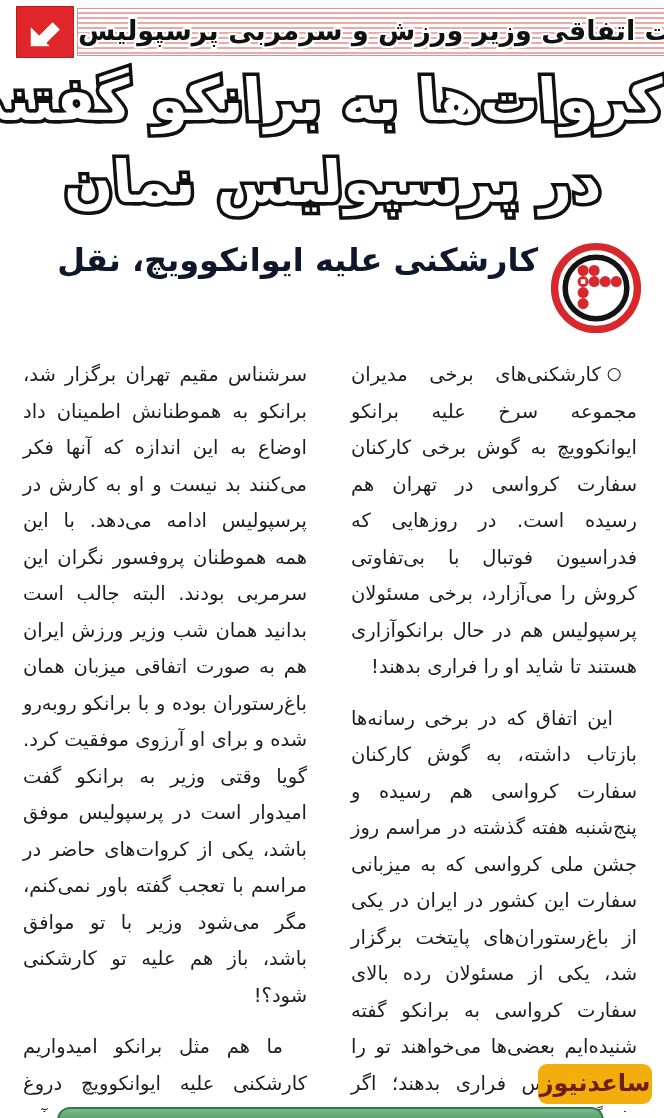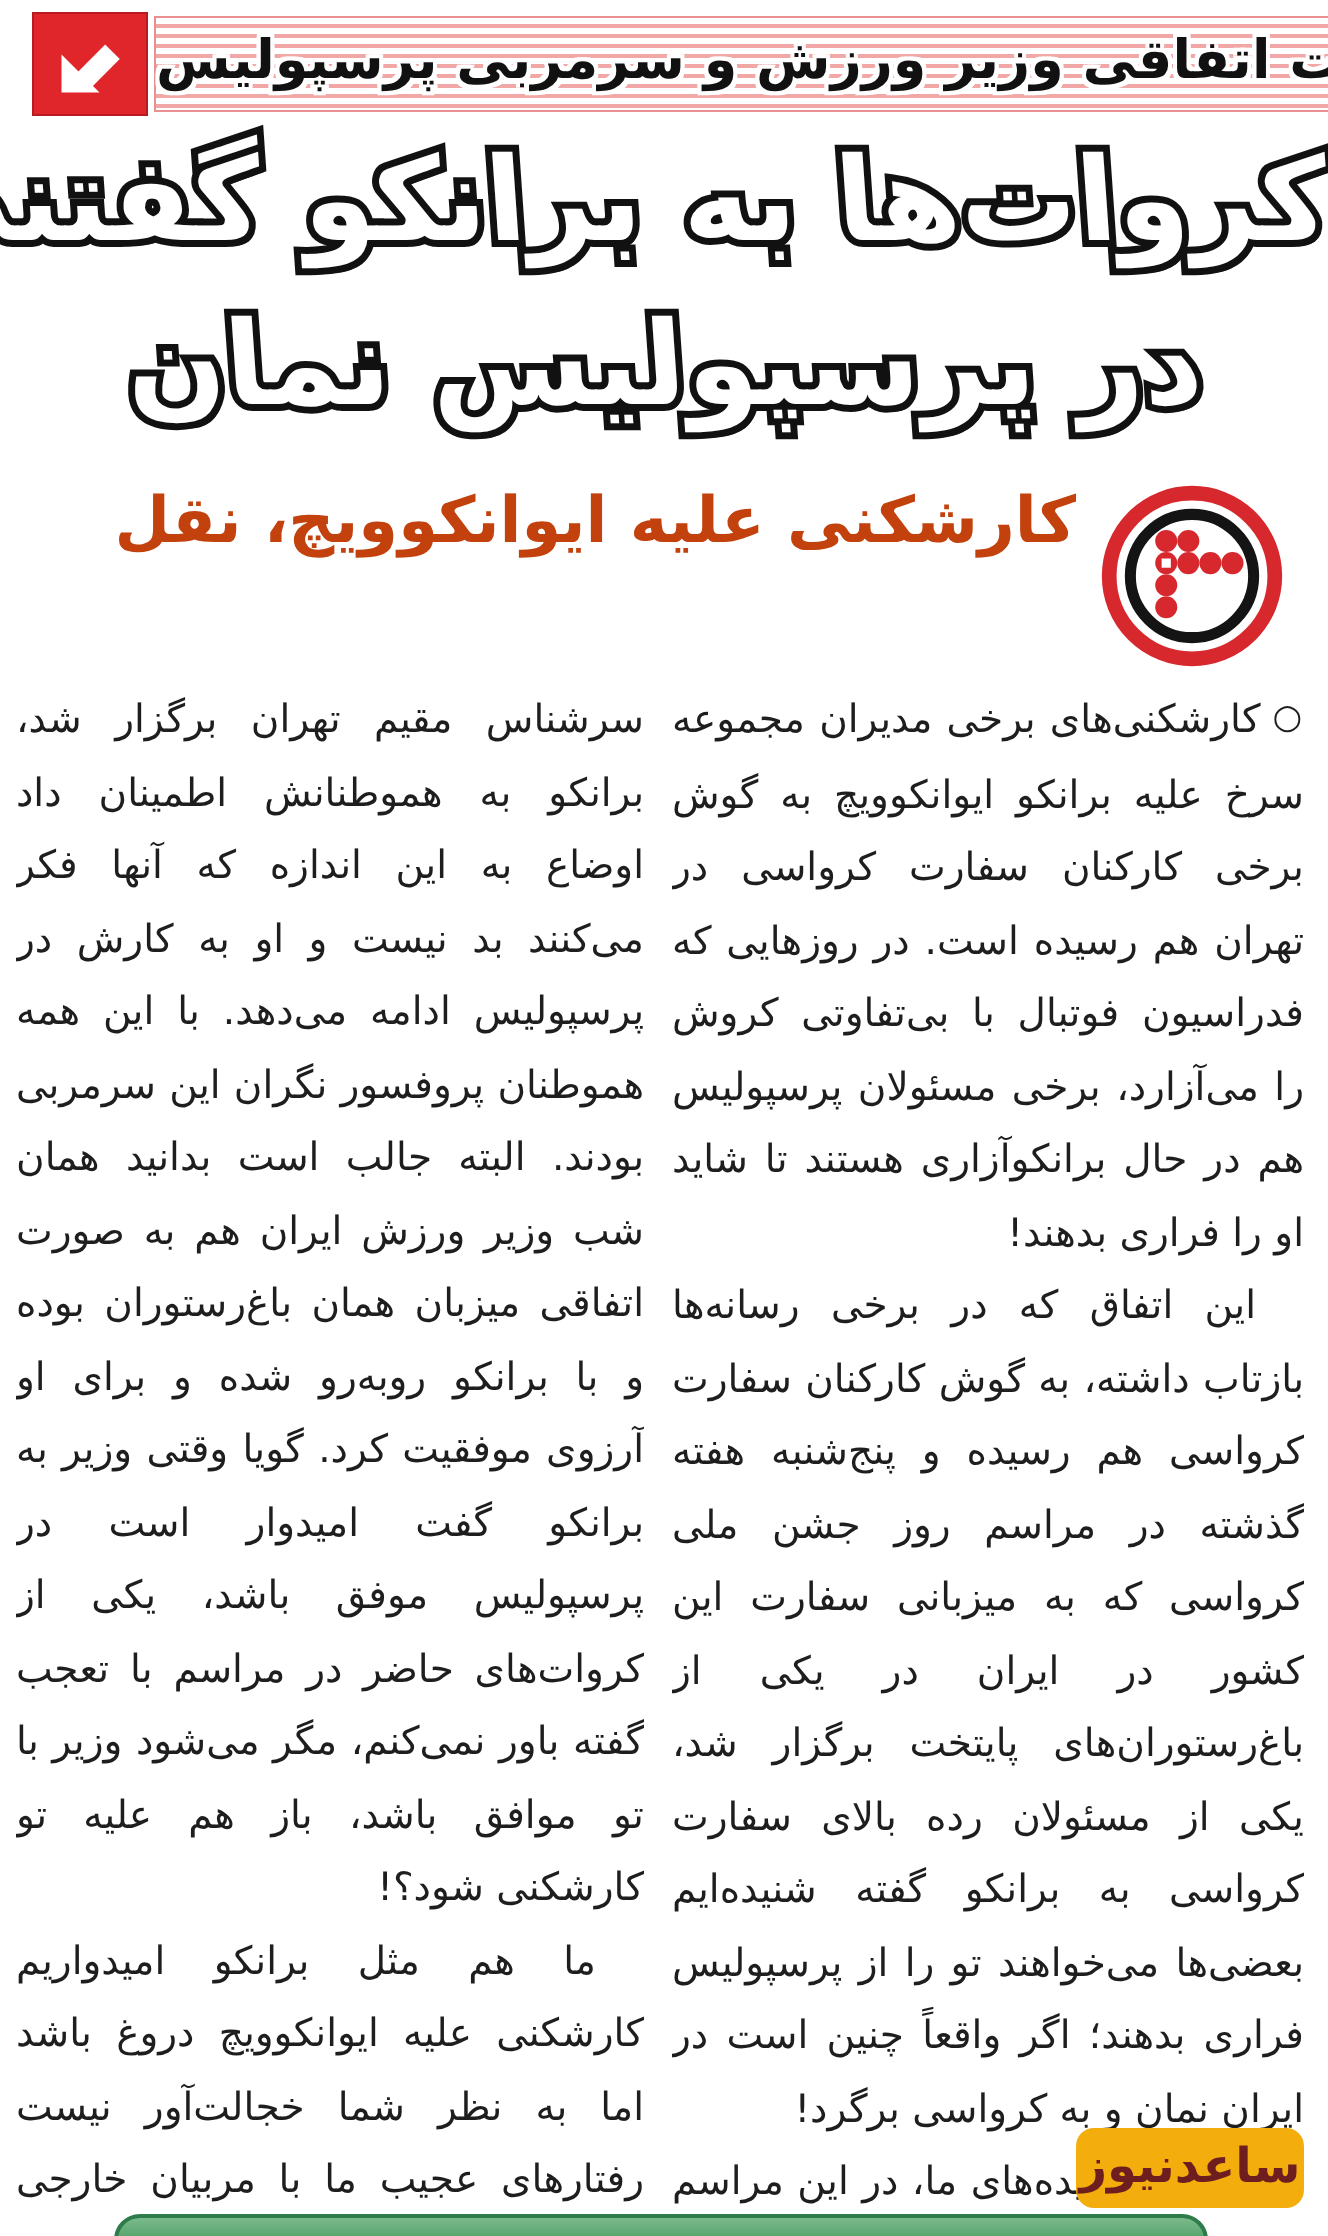--- a/index.html
+++ b/index.html
@@ -40,35 +40,35 @@
   .hl-line span{
     position:absolute;left:0;right:0;top:0;
     font-size:58px;font-weight:bold;line-height:80px;white-space:nowrap;
   }
   .hl-stroke{color:#111;-webkit-text-stroke:7px #111;text-shadow:2px 3px 0 #333;}
   .hl-fill{color:#ffffff;}
 
   
   .subhead{
     position:absolute;top:238px;right:126px;left:10px;
-    direction:rtl;text-align:right;color:#c2410c;
+    direction:rtl;text-align:right;color:#0f172a;
   }
   .subhead .sh-line{font-size:32px;font-weight:bold;line-height:45px;white-space:nowrap;}
   .logo{position:absolute;top:242px;right:20px;width:96px;height:92px;}
   .logo svg{width:100%;height:100%;display:block;}
 
   
   .col{
     position:absolute;top:342px;bottom:6px;width:316px;overflow:hidden;
     direction:rtl;text-align:justify;color:#1e1e1e;
     font-size:19.5px;line-height:36.5px;
   }
   .col-right{right:12px;}
   .col-left{left:8px;width:314px;}
-  .col p{margin:0;}
+  .col p{margin:15px;}
   .col p.indent{text-indent:24px;}
   .bullet{font-size:17px;position:relative;top:-2px;margin-left:6px;}
 
   
   .watermark{
     position:absolute;top:1064px;right:12px;width:114px;height:40px;
     background:#f3ae0e;border-radius:9px;
     display:flex;align-items:center;justify-content:center;
     direction:rtl;
   }

